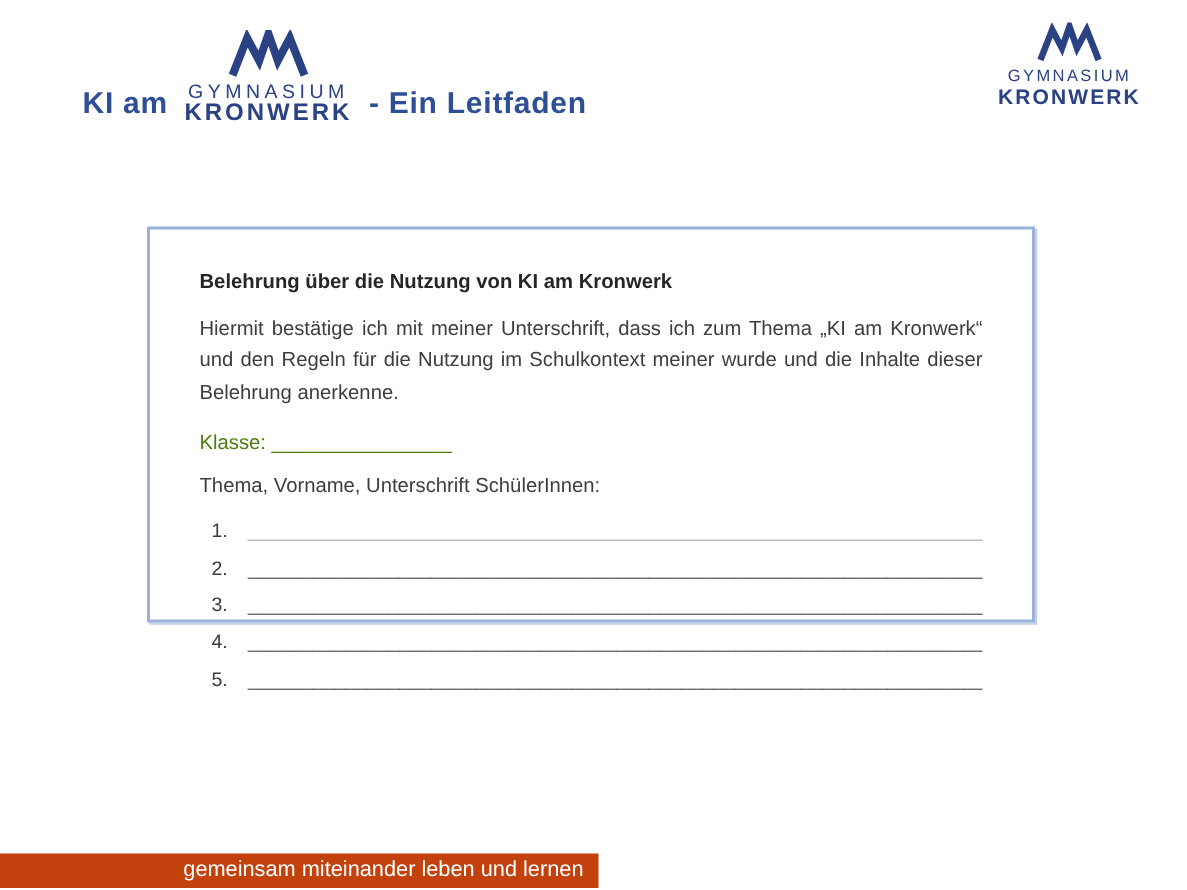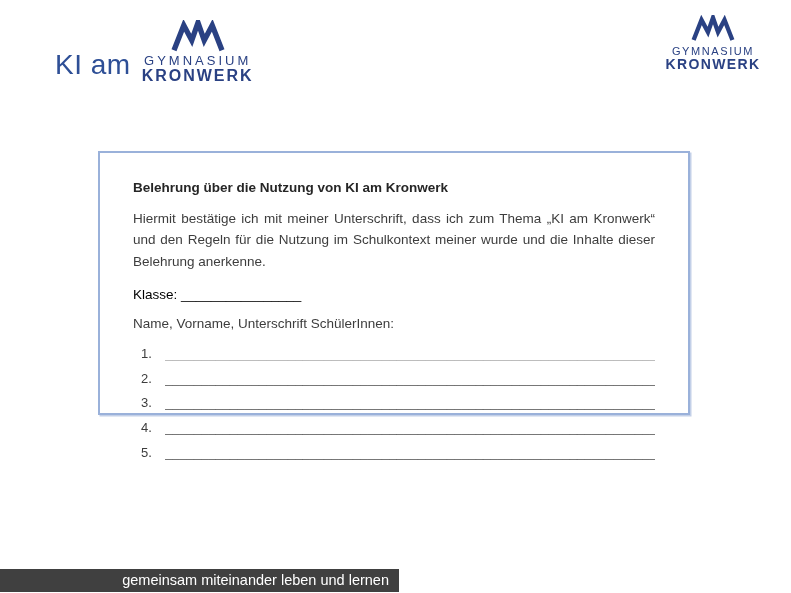--- a/index.html
+++ b/index.html
@@ -15,22 +15,22 @@
   
   .header {
     position: absolute;
     left: 55px;
     top: 20px;
     display: flex;
     align-items: flex-end;
     gap: 11px;
   }
   .title-text {
-    font-size: 28px;
-    font-weight: 400;
+    font-size: 20px;
+    font-weight: 700;
     color: #2e4f96;
     line-height: 1;
     padding-bottom: 6px;
     letter-spacing: 0.5px;
   }
   .logo-block {
     display: flex;
     flex-direction: column;
     align-items: center;
   }
@@ -86,21 +86,21 @@
   }
   .form-body {
     font-size: 13.5px;
     color: #3d3d3d;
     text-align: justify;
     line-height: 1.58;
     margin: 0 0 15px 0;
   }
   .form-field {
     font-size: 13.5px;
-    color: #000000;
+    color: #4d7c0f;
     margin: 0 0 14px 0;
     white-space: nowrap;
   }
   .list-label {
     font-size: 13.5px;
     color: #3d3d3d;
     margin: 0 0 6px 0;
   }
   .sig-rows { margin-left: 8px; }
   .sig-row {
@@ -126,21 +126,21 @@
   }
   .sig-row:first-child .sig-line { color: #b0b0b0; }
 
   
   .footer-bar {
     position: absolute;
     left: 0;
     top: 569px;
     width: 399px;
     height: 23px;
-    background: #404040;
+    background: #c2410c;
     display: flex;
     align-items: center;
     justify-content: flex-end;
     box-sizing: border-box;
     padding-right: 10px;
   }
   .footer-text {
     color: #ffffff;
     font-size: 14.5px;
     line-height: 1;
@@ -154,38 +154,39 @@
 
   <div class="header">
     <span class="title-text">KI am</span>
     <span class="logo-block">
       <svg class="crown-svg" width="60" height="32" viewBox="0 0 64 36">
         <polyline points="5,34 16,6 25,23 32,3 39,23 48,6 59,34" fill="none" stroke="#2a4183" stroke-width="6" stroke-linecap="butt" stroke-linejoin="miter"></polyline>
       </svg>
       <span class="logo-line1">GYMNASIUM</span>
       <span class="logo-line2">KRONWERK</span>
     </span>
+    <span class="title-text">- Ein Leitfaden</span>
   </div>
 
   <div class="corner-logo">
     <svg class="crown-svg" width="46" height="27" viewBox="0 0 64 36">
       <polyline points="5,34 16,6 25,23 32,3 39,23 48,6 59,34" fill="none" stroke="#2a4183" stroke-width="6" stroke-linecap="butt" stroke-linejoin="miter"></polyline>
     </svg>
     <span class="logo-line1">GYMNASIUM</span>
     <span class="logo-line2">KRONWERK</span>
   </div>
 
   <div class="form-box">
     <h2 class="form-heading">Belehrung über die Nutzung von KI am Kronwerk</h2>
     <p class="form-body">Hiermit bestätige ich mit meiner Unterschrift, dass ich zum Thema „KI am Kronwerk“ und den Regeln für die Nutzung im Schulkontext meiner wurde und die Inhalte dieser Belehrung anerkenne.</p>
 
     <p class="form-field"><span>Klasse:</span>&nbsp;<span>________________</span></p>
 
 
-    <p class="list-label">Name, Vorname, Unterschrift SchülerInnen:</p>
+    <p class="list-label">Thema, Vorname, Unterschrift SchülerInnen:</p>
 
     <div class="sig-rows">
       <div class="sig-row">
         <span class="sig-num">1.</span>
         <span class="sig-line">______________________________________________________________________________</span>
       </div>
       <div class="sig-row">
         <span class="sig-num">2.</span>
         <span class="sig-line">______________________________________________________________________________</span>
       </div>

